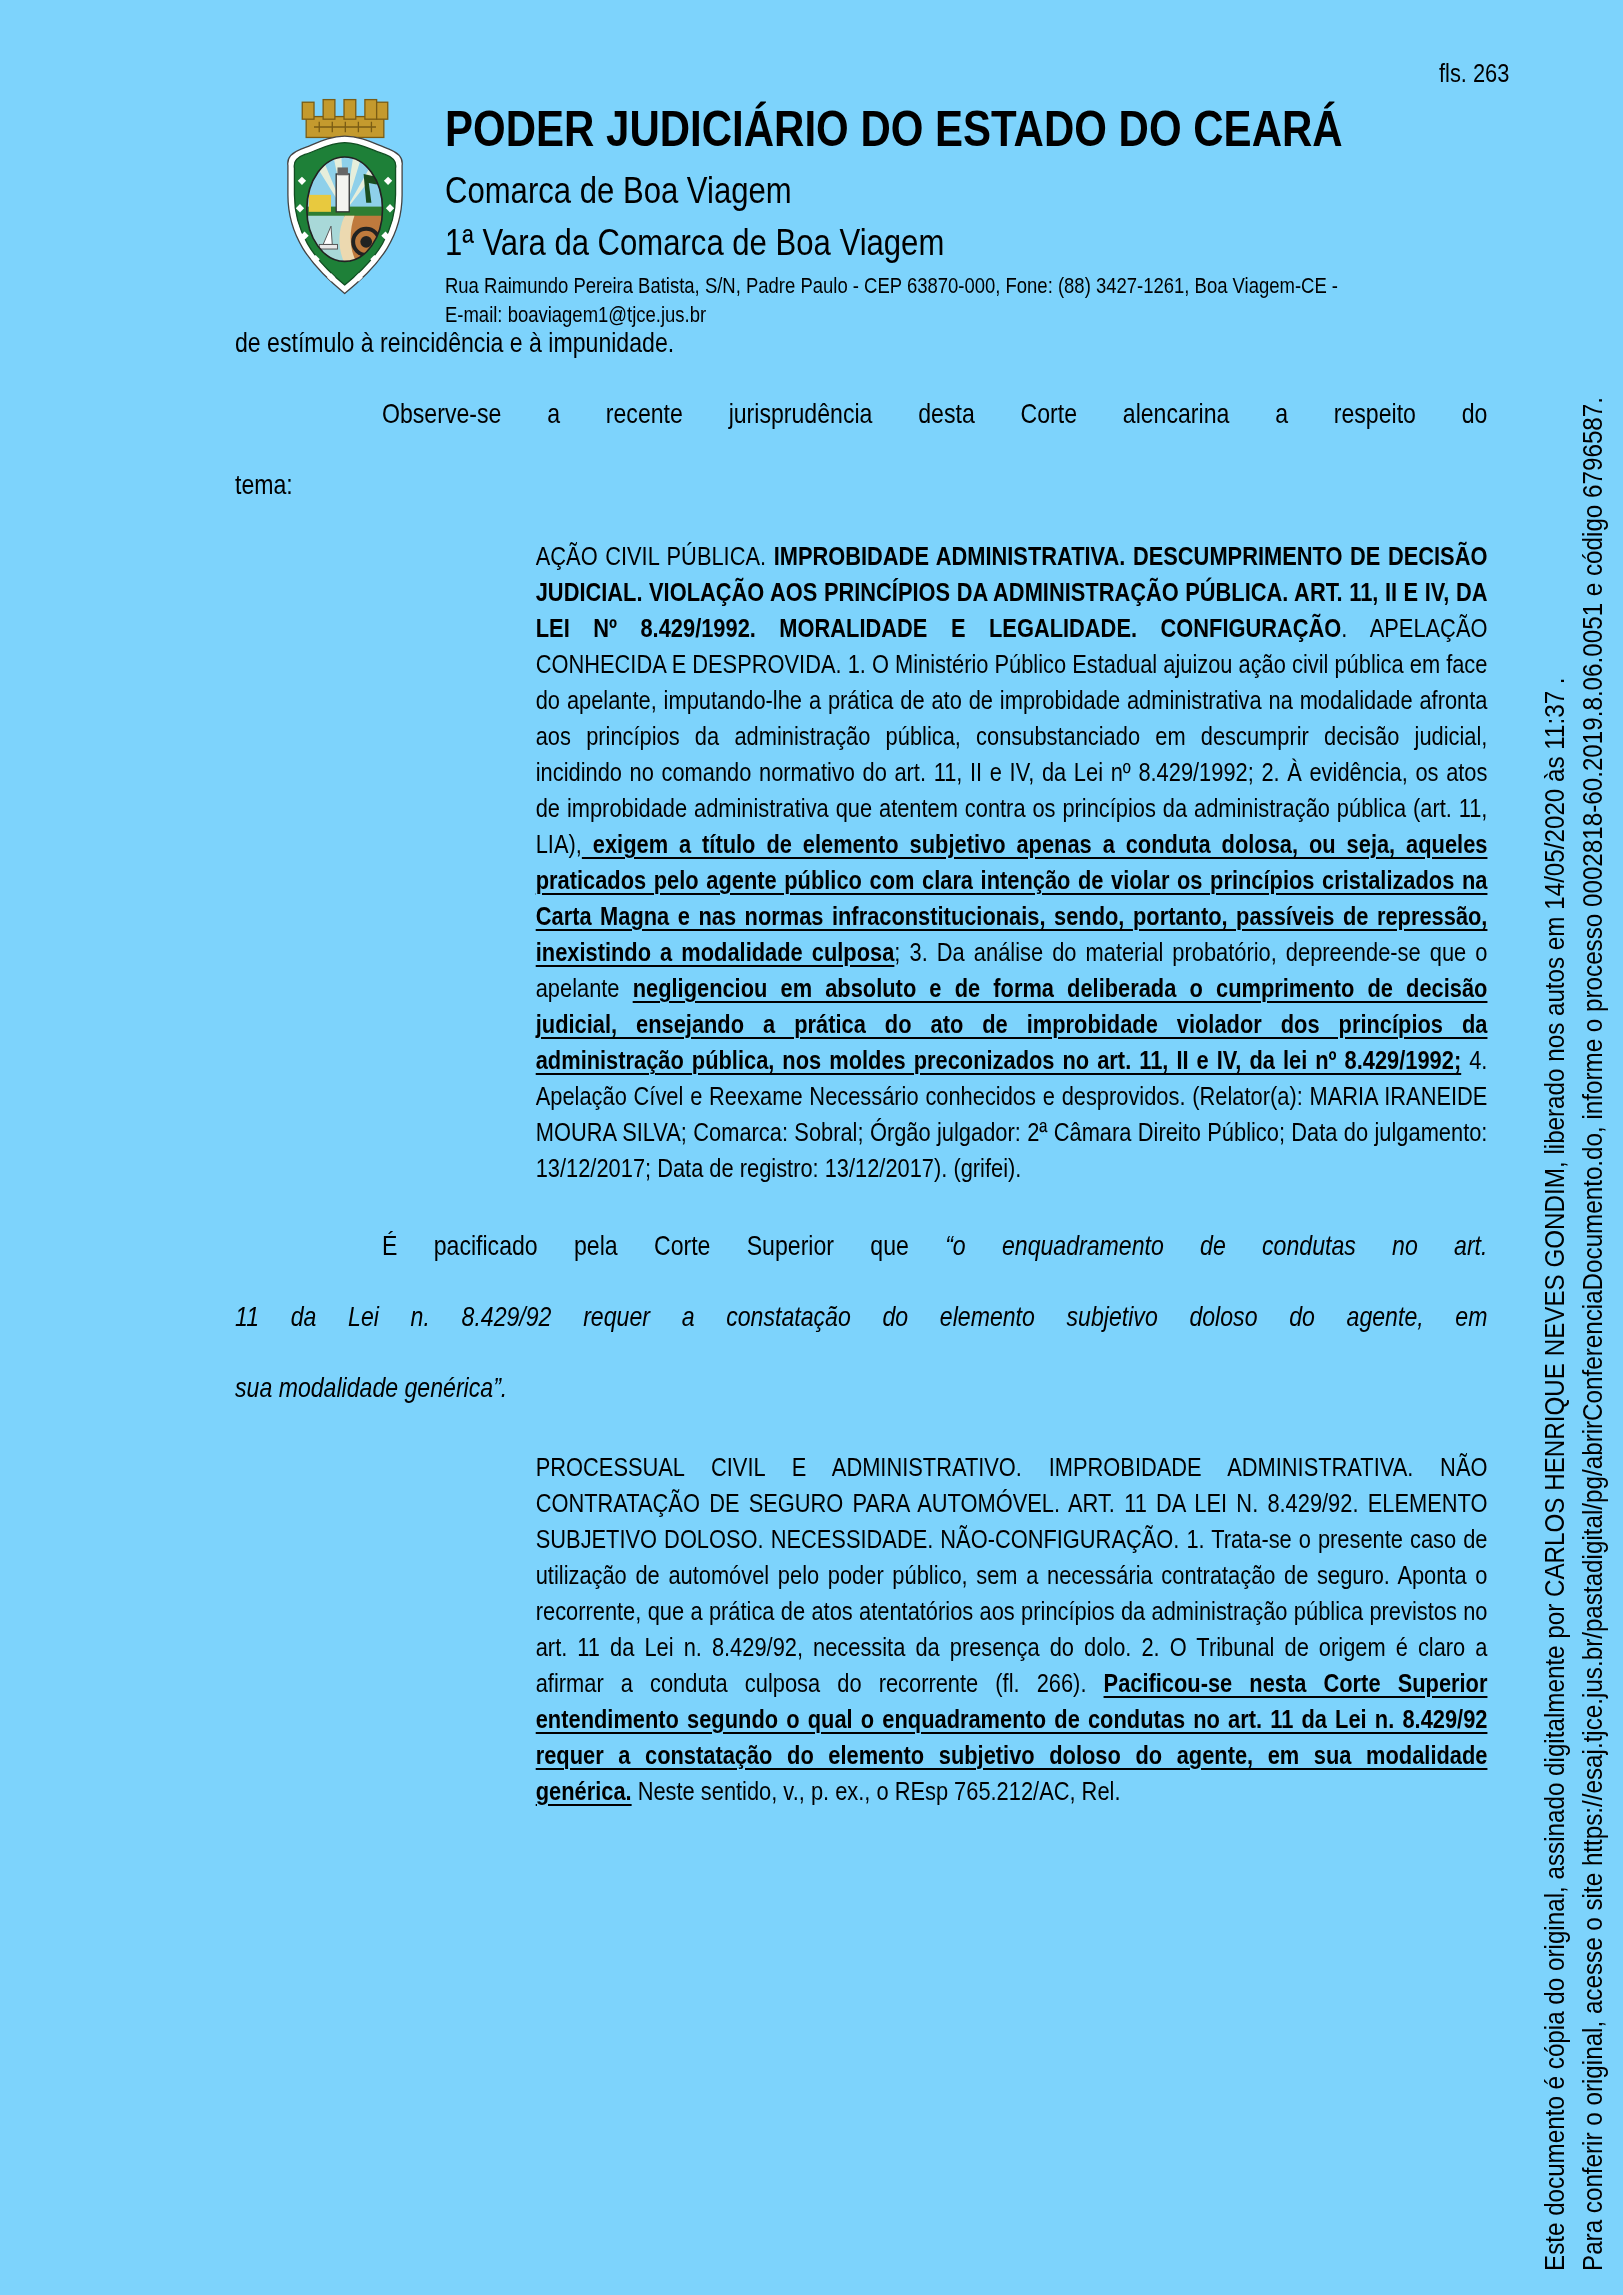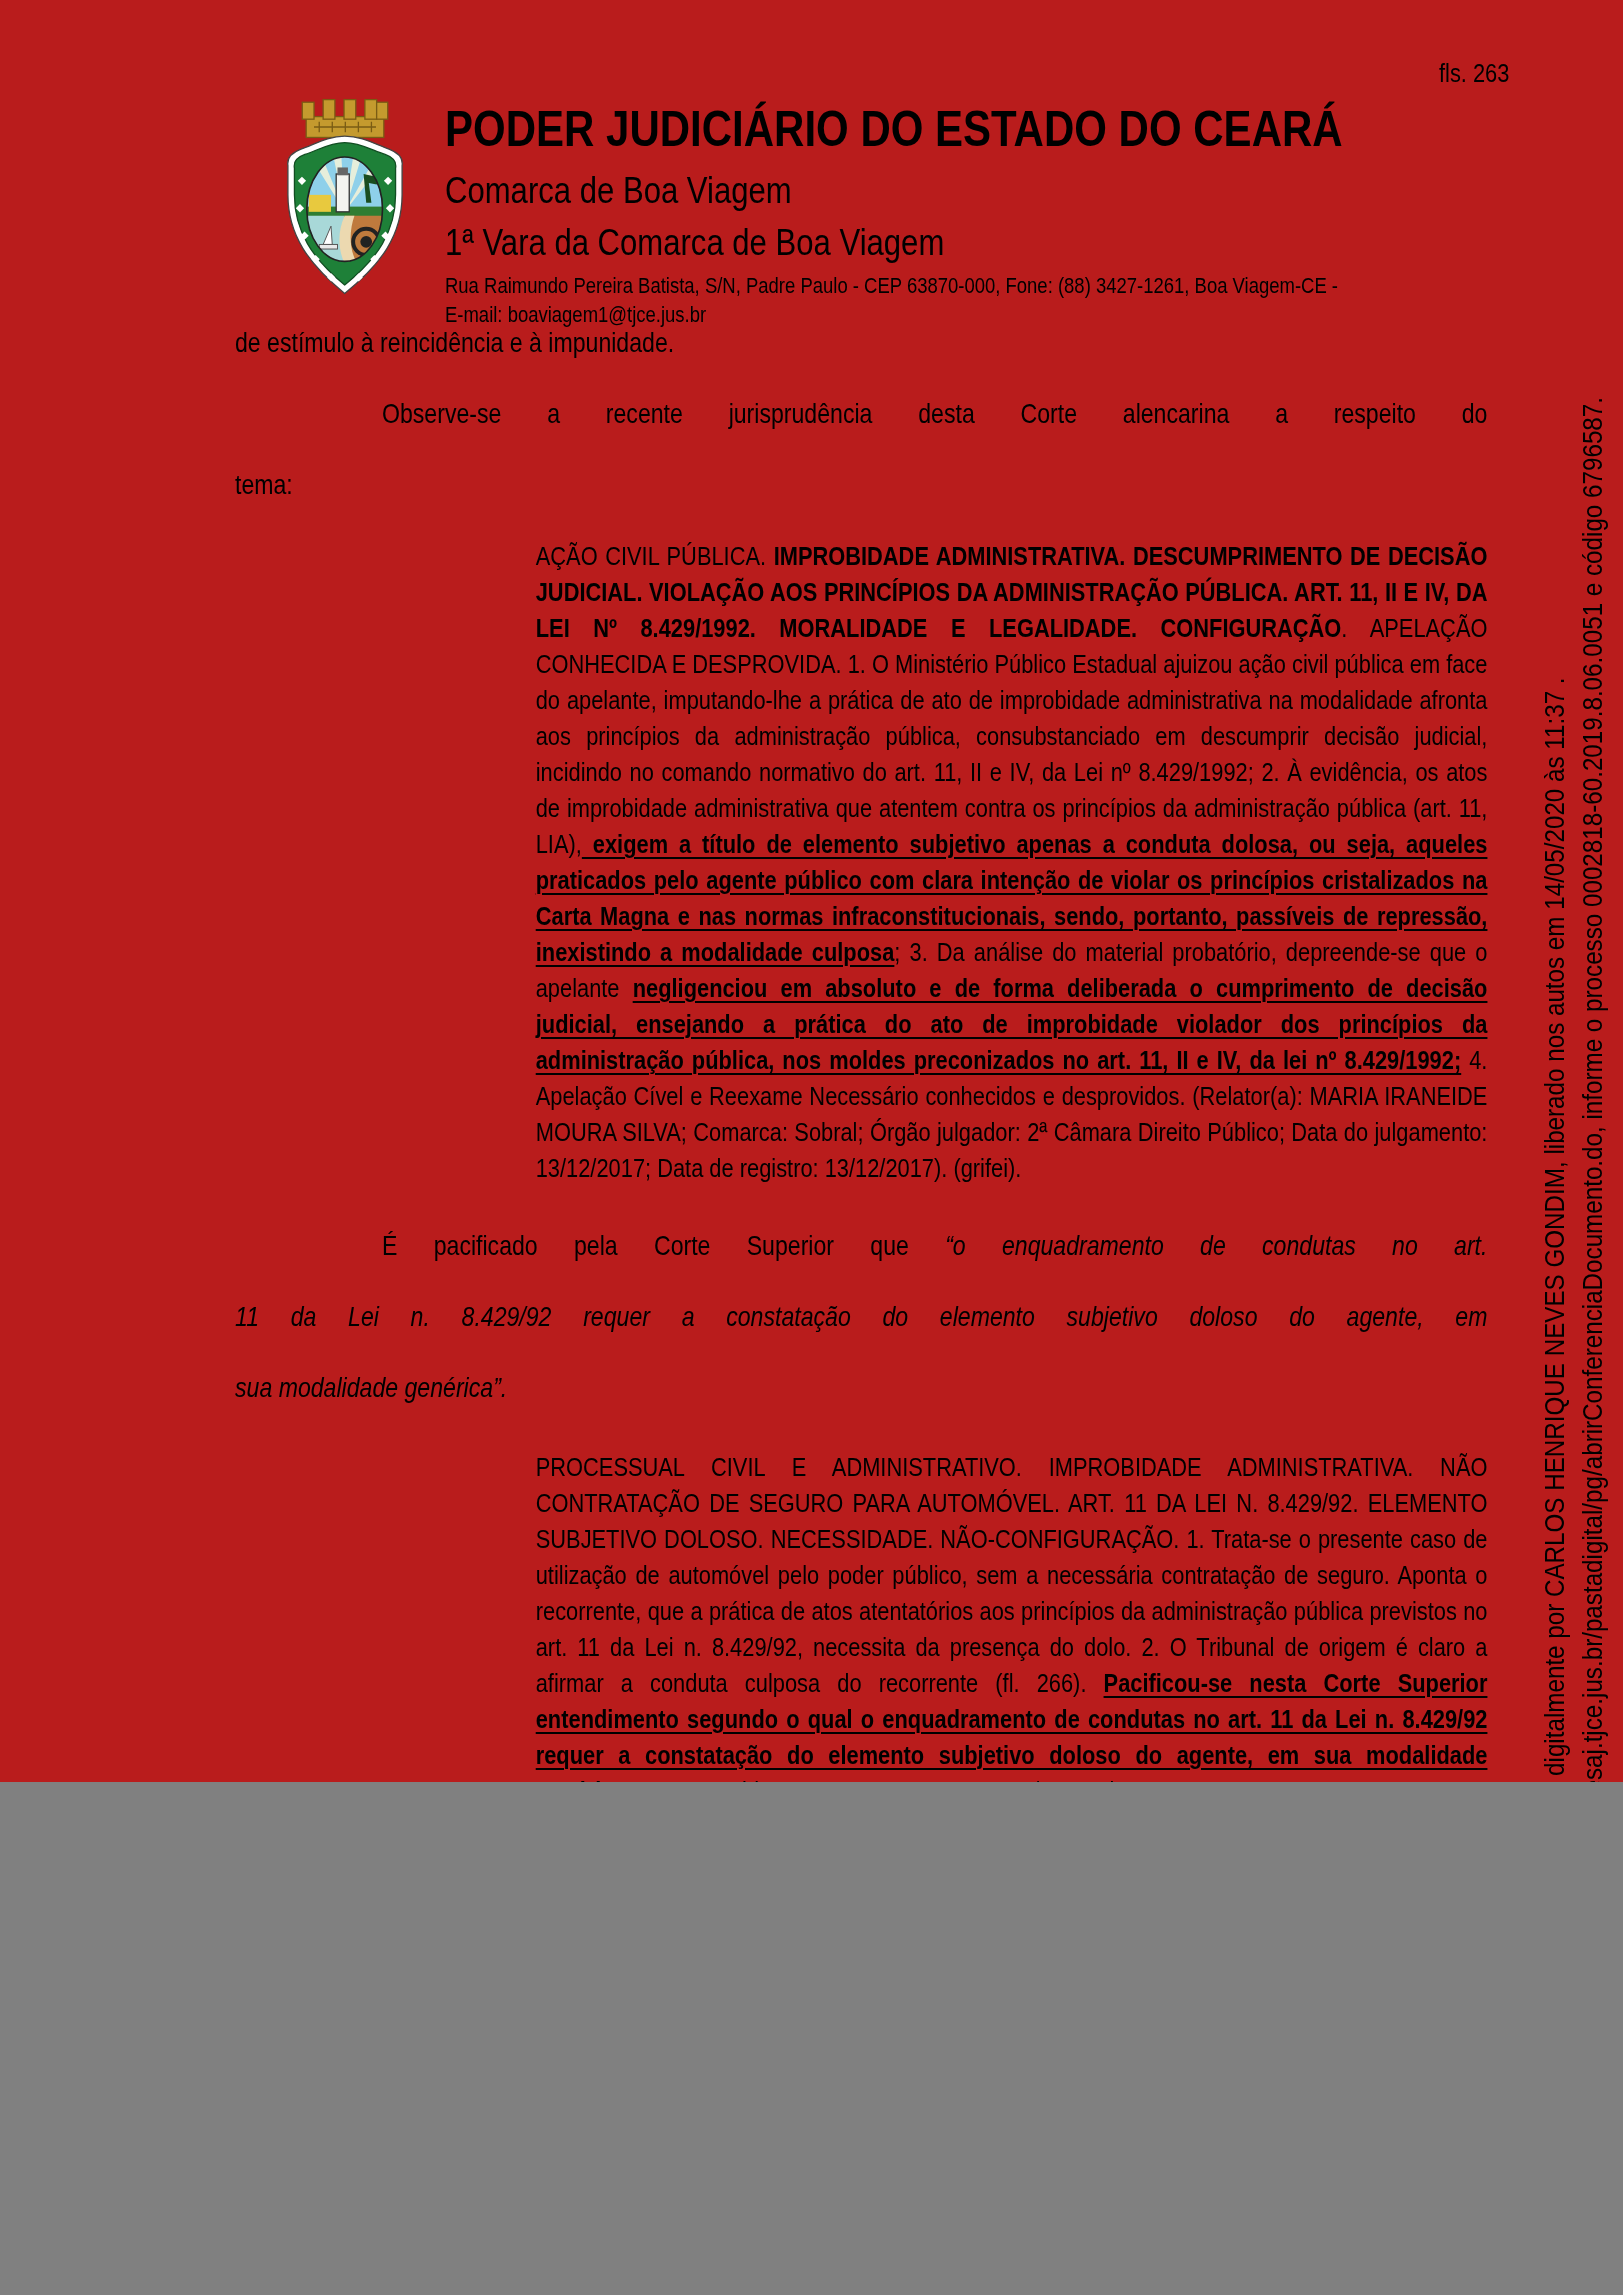--- a/index.html
+++ b/index.html
@@ -1,19 +1,19 @@
 <!DOCTYPE html>
 <html style="font-size:10.5px"><head>
 <meta charset="utf-8">
 <style>
   html,body{margin:0;padding:0;background:#808080;}
   .page{
     position:relative;
-    width:1623px;height:1782px;
-    background:#b91c1c;
+    width:1623px;height:2295px;
+    background:#7dd3fc;
     overflow:hidden;
     font-family:"Liberation Sans","DejaVu Sans",sans-serif;
     color:#000;
   }
   
   .cond{transform:scaleX(0.84);transform-origin:0 0;}
 
   .fls{position:absolute;left:1439px;top:58px;font-size:26px;line-height:31px;white-space:nowrap;}
 
   .logo{position:absolute;left:268px;top:97px;width:154px;height:199px;}

